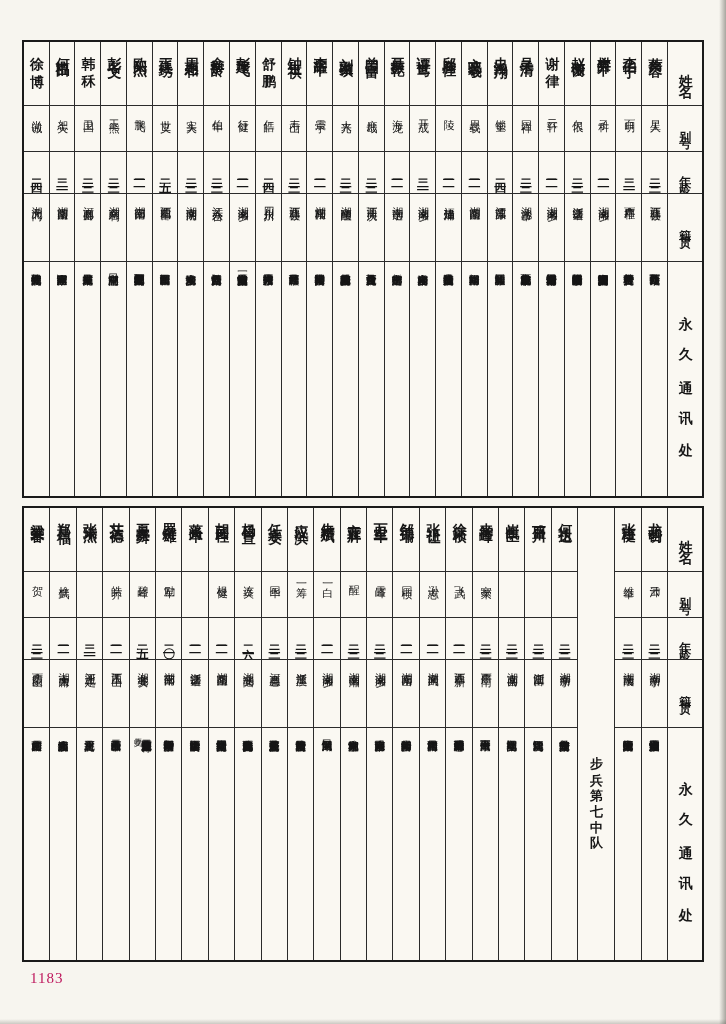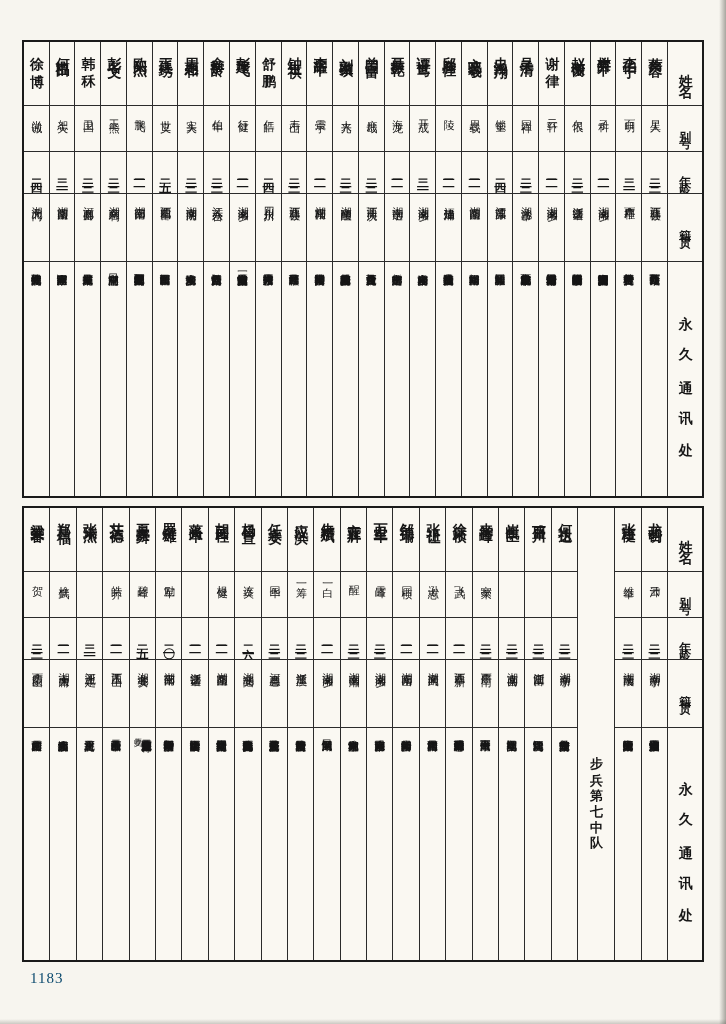--- a/index.html
+++ b/index.html
@@ -30,21 +30,21 @@
   .c-age .vt{font-size:12px;letter-spacing:3px;font-weight:600;}
   .c-origin .vt{font-size:11px;padding-top:4px;letter-spacing:1px;}
   .c-addr .vt{font-size:10.5px;padding-top:4px;letter-spacing:0;max-height:calc(100% - 6px);}
   .c-addr .note{font-size:8px;letter-spacing:0;opacity:.85;}
   .col.hdr .cell{align-items:center;}
   .col.hdr .vt{font-size:14px;font-weight:700;letter-spacing:11px;padding:0;}
   .col.hdr .c-addr .vt{letter-spacing:32px;font-size:14px;max-height:none;padding-top:10px;}
   .col.unit{justify-content:center;align-items:center;}
   .col.unit .vt{font-size:13px;font-weight:700;letter-spacing:16px;margin:auto;padding-top:120px;}
   .pagenum{position:absolute;left:30px;top:970px;font-size:15px;
-           font-family:"Liberation Serif","DejaVu Serif",serif;letter-spacing:1px;color:#0c4a6e;}
+           font-family:"Liberation Serif","DejaVu Serif",serif;letter-spacing:1px;color:#be185d;}
 </style>
 </head>
 <body>
 
 <div class="page">
   <div class="tbl" id="tbl-top">
       <div class="col hdr">
         <div class="cell c-name">
           <span class="vt">姓名</span>
         </div>

